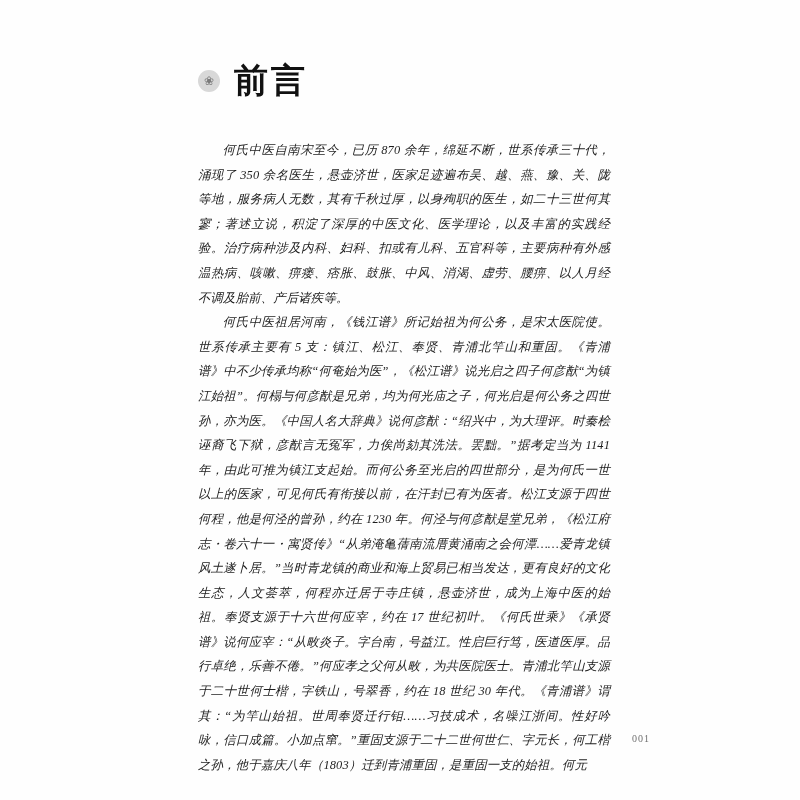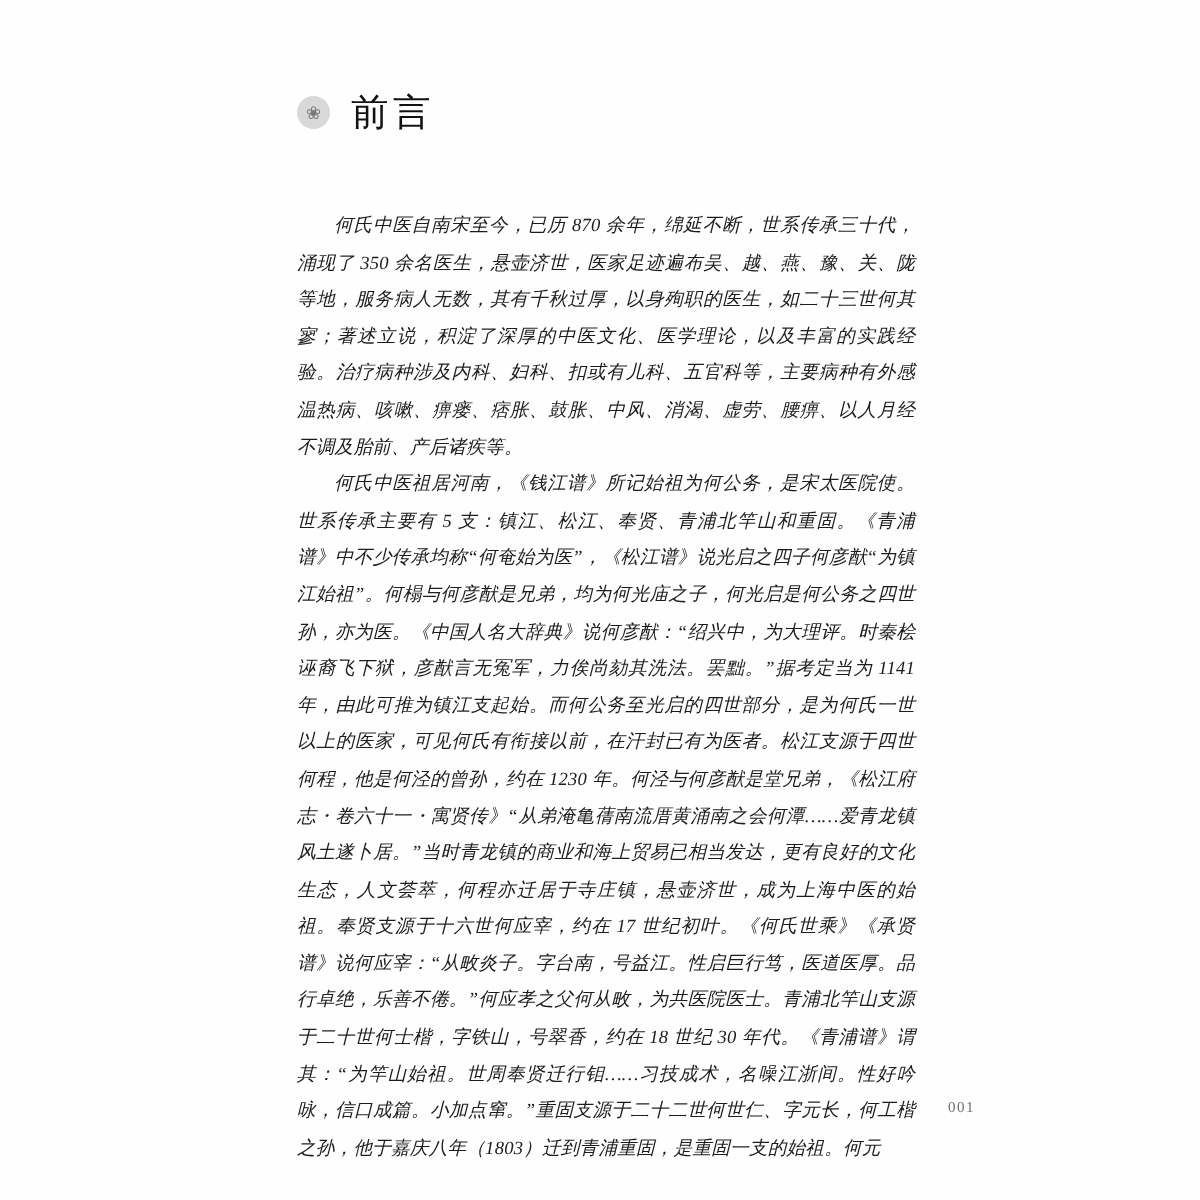--- a/index.html
+++ b/index.html
@@ -35,22 +35,22 @@
     border-radius: 50%;
     background: #d8d8d8;
     color: #7a7a7a;
     font-size: 12px;
     line-height: 22px;
     text-align: center;
     font-family: "Liberation Serif", serif;
     letter-spacing: 0;
   }
   .heading-title {
-    font-size: 25px;
-    font-weight: normal;
+    font-size: 34px;
+    font-weight: bold;
     letter-spacing: 3px;
     color: #111111;
     font-family: "Liberation Serif", "DejaVu Serif", serif;
   }
   .body-text {
     position: absolute;
     left: 198px;
     top: 138px;
     width: 412px;
     font-size: 12.4px;

